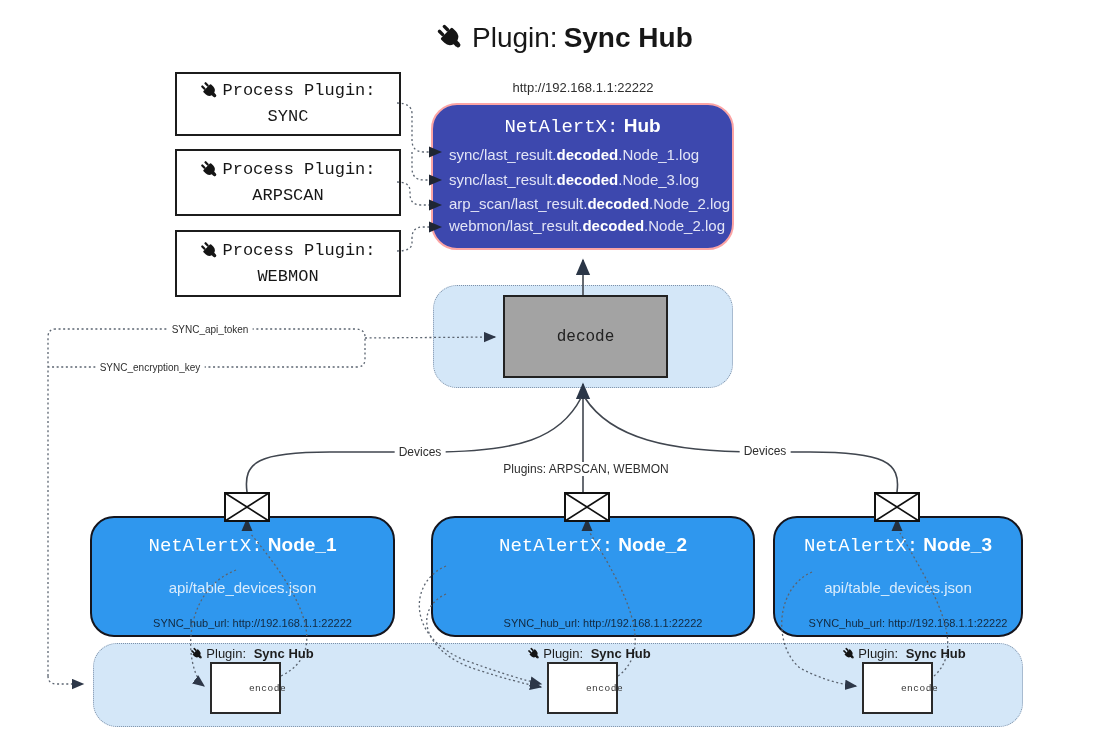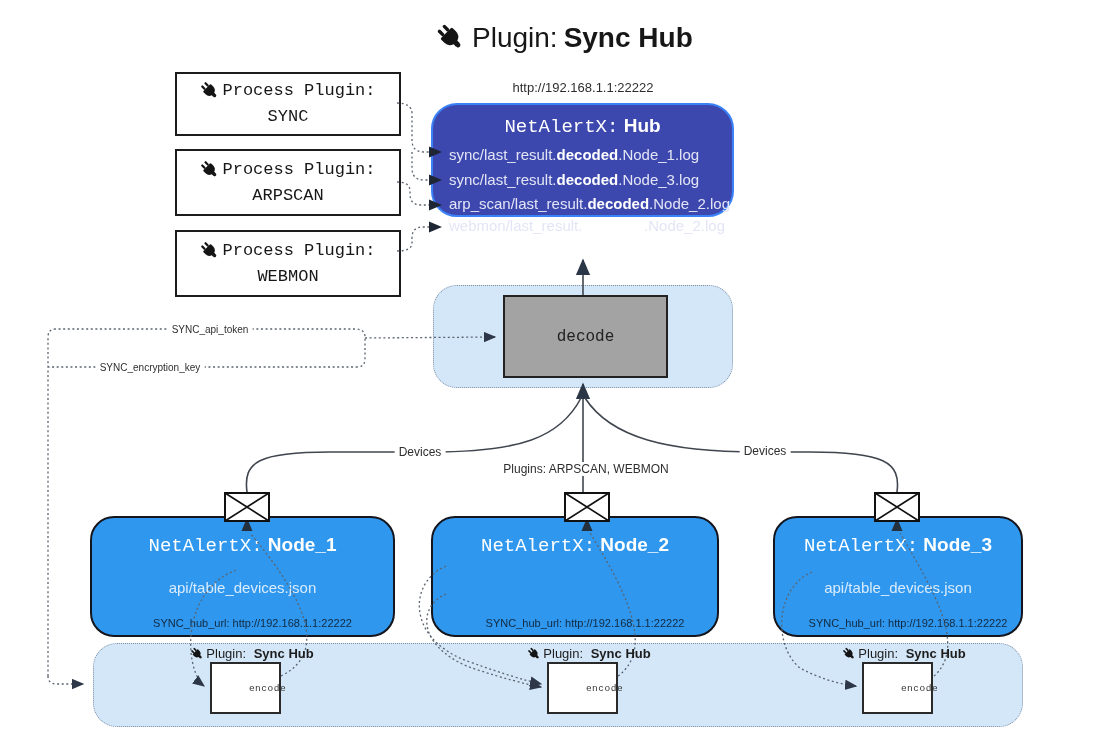--- a/index.html
+++ b/index.html
@@ -19,22 +19,22 @@
   .main-title b{font-weight:700;}
 
   
   .pbox{left:175px;width:222px;background:#fff;border:2px solid var(--box-border);
         display:flex;flex-direction:column;align-items:center;justify-content:center;
         font-size:17px;color:#171717;z-index:2;line-height:26px;}
   .pbox .l1{display:flex;align-items:center;gap:2px;}
 
   
   .hub-url{left:433px;top:80px;width:300px;text-align:center;font-size:13px;color:#2e2e2e;z-index:6;}
-  .hub{left:431px;top:103px;width:303px;height:114px;background:var(--hub-fill);
-       border:2px solid #3b82f6;border-radius:26px;box-sizing:border-box;z-index:2;color:var(--hub-text);}
+  .hub{left:431px;top:103px;width:303px;height:147px;background:var(--hub-fill);
+       border:2px solid #fca5a5;border-radius:26px;box-sizing:border-box;z-index:2;color:var(--hub-text);}
   .hub-title{margin-top:10px;text-align:center;font-size:19px;color:#fff;}
   .hub-title .pre{font-family:"Liberation Mono","DejaVu Sans Mono",monospace;}
   .hub-title b{font-family:"Liberation Sans",sans-serif;font-weight:700;}
   .hub-lines{margin-top:5px;padding-left:16px;}
   .hub-line{font-size:15px;line-height:24.5px;white-space:nowrap;}
   .hub-line b{color:#fff;}
 
   
   .panel{background:var(--panel-fill);border:1.6px dotted var(--panel-border);border-radius:24px;
          box-sizing:border-box;z-index:2;}
@@ -154,21 +154,21 @@
 
   <div class="abs node" style="left:90px;width:305px;">
     <div class="node-title">
       <span class="pre">NetAlertX:</span> <b>Node_1</b>
     </div>
     <div class="node-files">
       <div class="node-file">api/table_devices.json</div>
     </div>
     <div class="node-url">SYNC_hub_url: http://192.168.1.1:22222</div>
   </div>
-  <div class="abs node" style="left:431px;width:288px;">
+  <div class="abs node" style="left:431px;width:324px;">
     <div class="node-title">
       <span class="pre">NetAlertX:</span> <b>Node_2</b>
     </div>
     <div class="node-url">SYNC_hub_url: http://192.168.1.1:22222</div>
   </div>
   <div class="abs node" style="left:773px;width:250px;">
     <div class="node-title">
       <span class="pre">NetAlertX:</span> <b>Node_3</b>
     </div>
     <div class="node-files">

